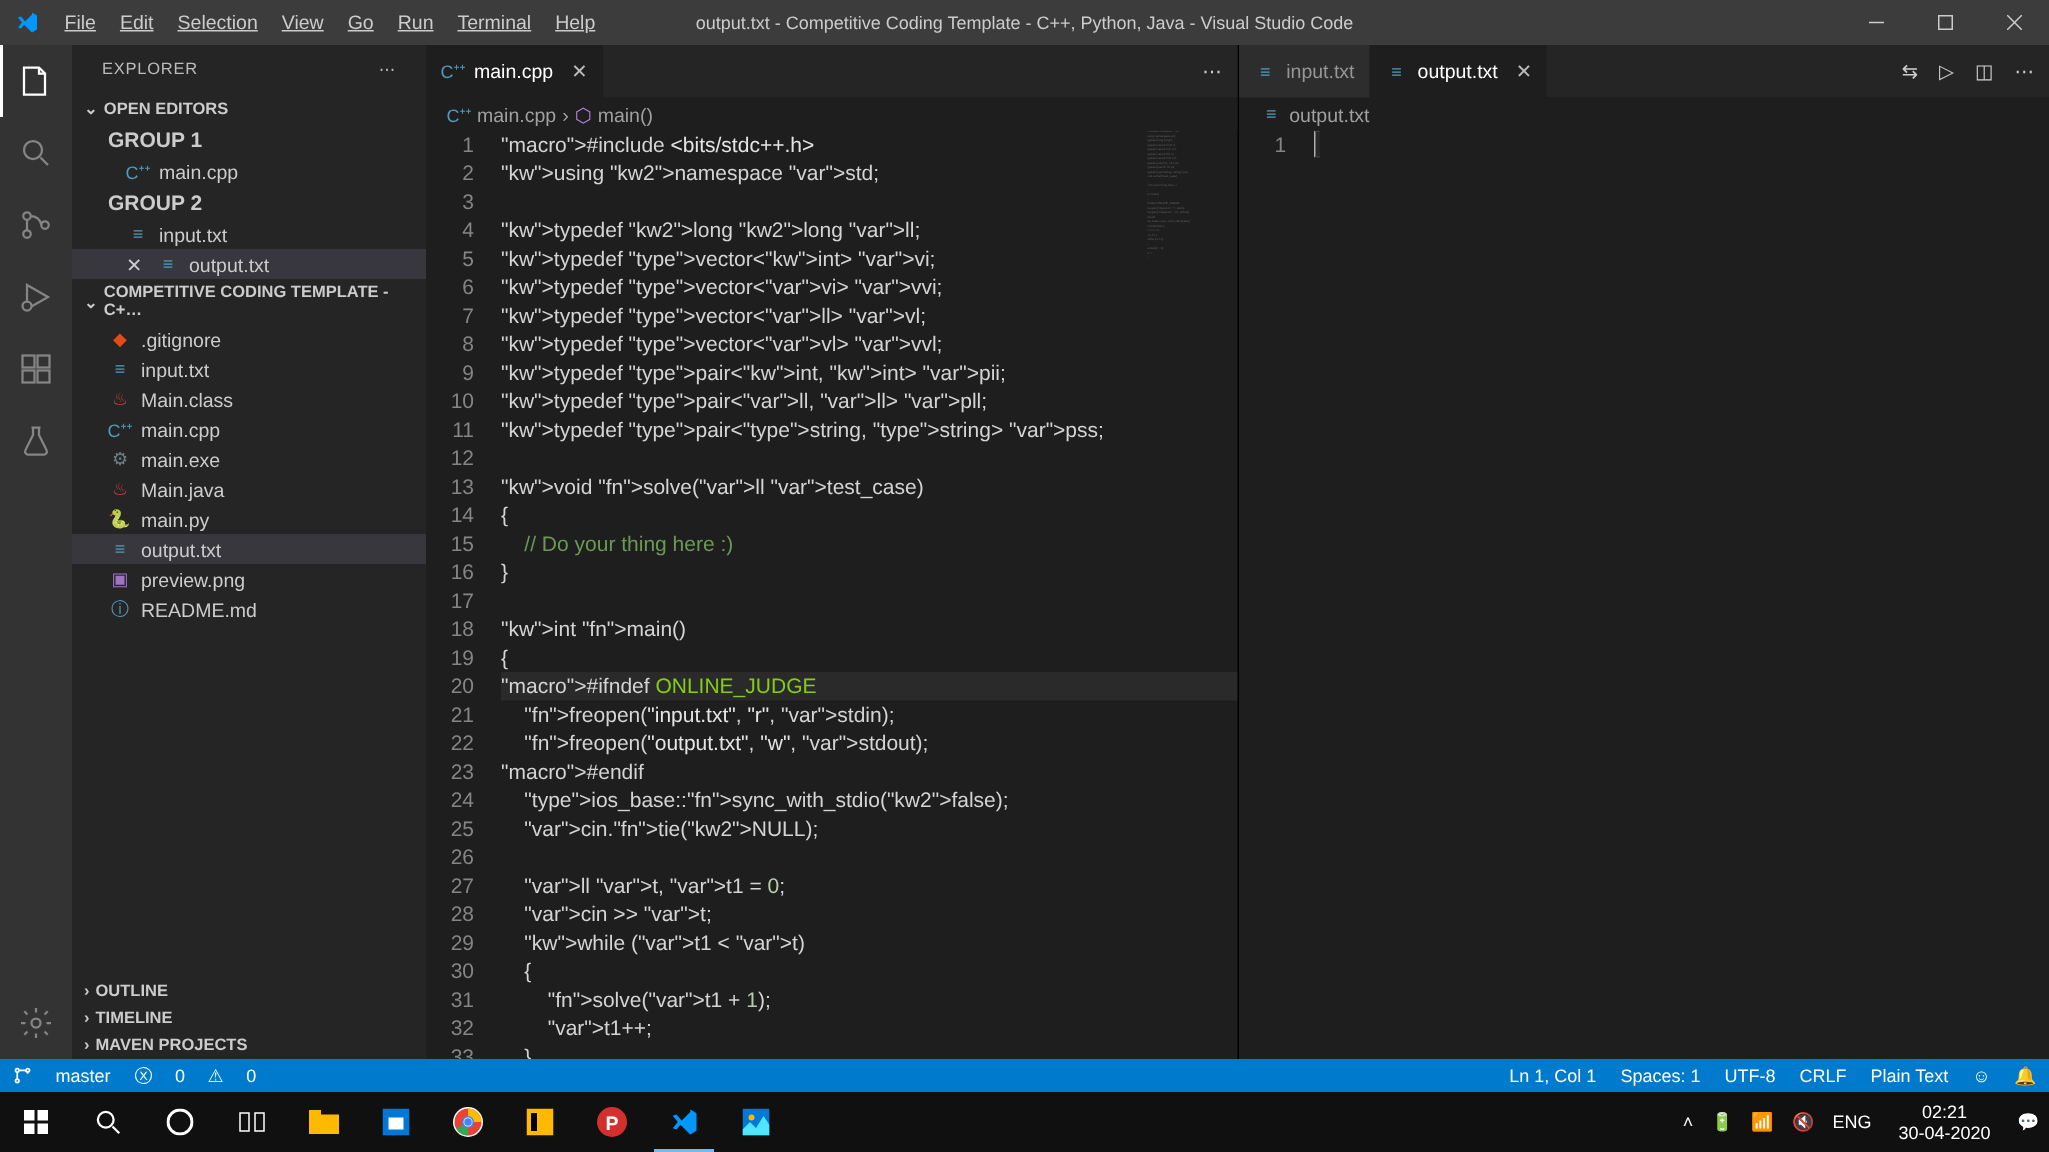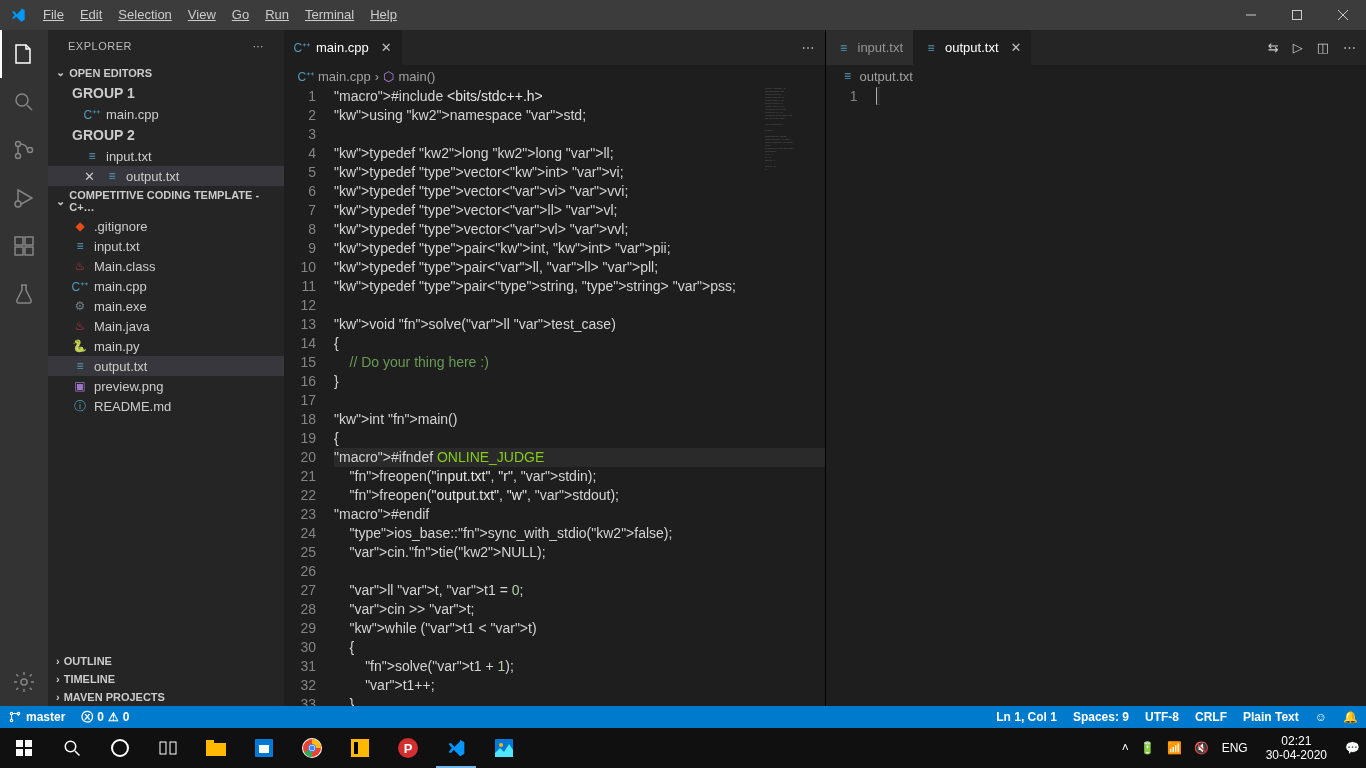--- a/index.html
+++ b/index.html
@@ -52,21 +52,21 @@
 .minimap { width: 50px; background: #1e1e1e; position:absolute; right:10px; top:0; height:150px; opacity:0.6; font-size:2px; line-height:3px; overflow:hidden; color:#888;}
 .highlighted-line { background: #2a2a2a; display: inline-block; width: 100%; }
 .cursor-line { background: #282828; border: 1px solid #3a3a3a; display: inline-block; border-left:none; border-right:none;}
 .str { color: #e5e5e5; }
 .num { color: #b5cea8; }
 .com { color: #6a9955; }
 .def { color: #84cc16;}
 
 
 .statusbar { height: 22px; background: #007acc; color: #fff; display: flex; align-items: center; font-size: 12px; }
-.statusbar .item { padding: 0 8px; display: flex; align-items: center; gap: 4px; font-weight: bold; }
+.statusbar .item { padding: 0 8px; display: flex; align-items: center; gap: 15px; }
 .statusbar .right { margin-left: auto; display: flex; }
 
 
 .taskbar { height: 40px; background: #101010; display: flex; align-items: center; }
 .taskbar .tbtn { width: 48px; height: 40px; display: flex; align-items: center; justify-content: center; color: #fff; position:relative;}
 .taskbar .tbtn.active::after { content:""; position:absolute; bottom:0; left:4px; right:4px; height:2px; background:#76b9ed;}
 .taskbar .right { margin-left: auto; display: flex; align-items: center; color: #fff; font-size: 12px; }
 .taskbar .right div { padding: 0 6px; }
 .taskbar .clock { text-align: center; line-height: 14px; font-size:12px; padding:0 8px;}
 
@@ -84,20 +84,21 @@
   <div class="menu">
     <span>File</span>
     <span>Edit</span>
     <span>Selection</span>
     <span>View</span>
     <span>Go</span>
     <span>Run</span>
     <span>Terminal</span>
     <span>Help</span>
   </div>
+  <div class="title">output.txt - Competitive Coding Template - C++, Python, Java - Visual Studio Code</div>
   <div class="winbtns">
     <div>
         <svg width="10" height="10">
           <line x1="0" y1="5" x2="10" y2="5" stroke="#ccc"></line>
         </svg>
       </div>
     <div>
         <svg width="10" height="10">
           <rect x="0.5" y="0.5" width="9" height="9" fill="none" stroke="#ccc"></rect>
         </svg>
@@ -384,21 +385,21 @@
     <span>master</span>
   </div>
   <div class="item">
     <span>ⓧ</span>
       <span>0</span>
     <span>⚠</span>
       <span>0</span>
   </div>
   <div class="right">
     <div class="item">Ln 1, Col 1</div>
-    <div class="item">Spaces: 9</div>
+    <div class="item">Spaces: 1</div>
     <div class="item">UTF-8</div>
     <div class="item">CRLF</div>
     <div class="item">Plain Text</div>
     <div class="item">☺</div>
     <div class="item">🔔</div>
   </div>
 </div>
 
 <div class="taskbar">
   <div class="tbtn">

